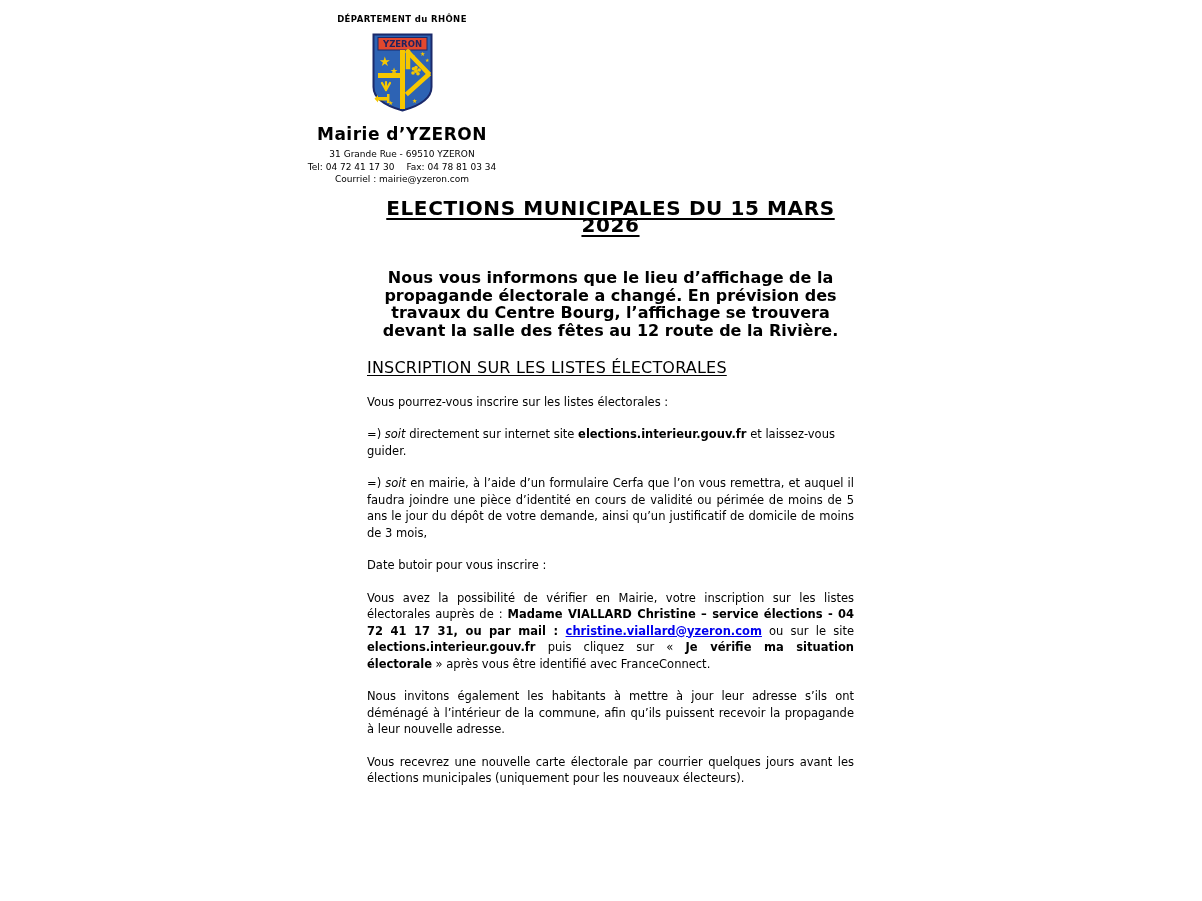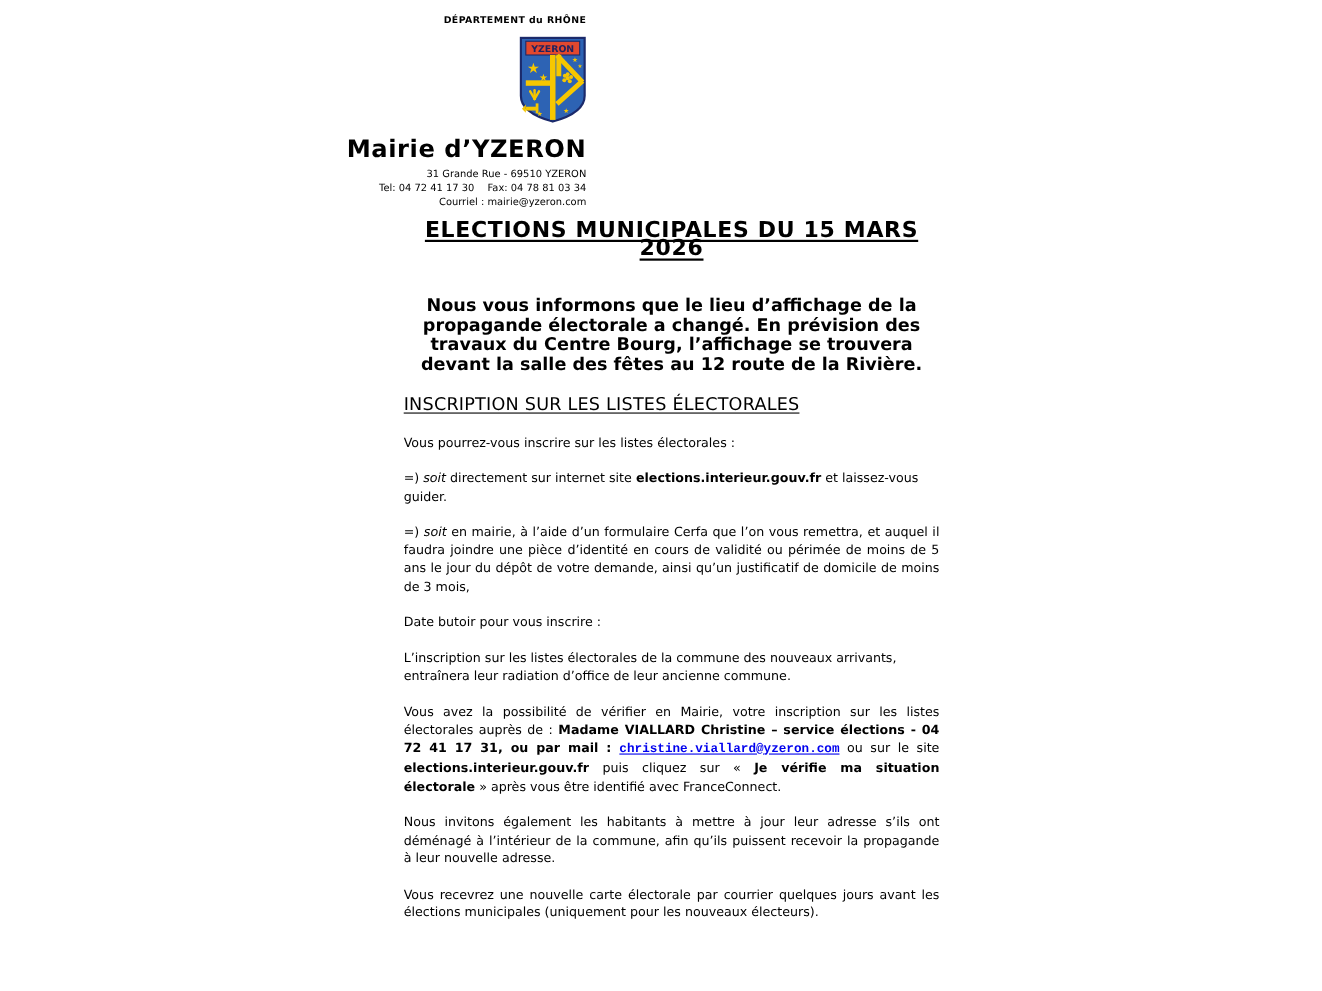--- a/index.html
+++ b/index.html
@@ -9,33 +9,33 @@
     background: #ffffff;
     color: #000000;
     font-family: "DejaVu Sans", sans-serif;
     position: relative;
     overflow: hidden;
   }
 
   
   .header {
     position: absolute;
-    left: 301px; top: 14px;
+    left: 286px; top: 14px;
     width: 232px;
-    text-align: right;
+    text-align: center;
   }
   .dept {
     font-size: 8.5px;
     font-weight: bold;
     letter-spacing: 0.4px;
     margin-bottom: 9px;
   }
   .crest-wrap { line-height: 0; margin-bottom: 12px; }
   .mairie-name {
-    font-size: 22px;
+    font-size: 17px;
     font-weight: bold;
     letter-spacing: 0.5px;
     margin-bottom: 4px;
   }
   .addr-line { font-size: 9px; line-height: 12.5px; }
   .telfax .sp { display: inline-block; width: 12px; }
 
   
   .mc {
     position: absolute;
@@ -70,21 +70,20 @@
   .mc p { margin: 0 0 16px 0; }
   .just { text-align: justify; }
   .dates { padding-left: 58px; margin: 0 0 16px 0; }
   .dates div { line-height: 16.5px; }
   em.soit { }
   strong { font-weight: bold; }
   a.mail-link {
     font-weight: bold;
     text-decoration: underline;
     cursor: pointer;
-    font-family: Liberation Mono, monospace;
   }
 </style>
 </head>
 <body>
 
 <div class="page">
 
   <div class="header">
     <div class="dept">DÉPARTEMENT du RHÔNE</div>
 
@@ -160,21 +159,20 @@
 
     <p><span>=) </span><em class="soit">soit</em><span> directement sur internet site </span><strong>elections.interieur.gouv.fr</strong><span> et laissez-vous guider.</span></p>
 
     <p class="just"><span>=) </span><em class="soit">soit</em><span> en mairie, à l’aide d’un formulaire Cerfa que l’on vous remettra, et auquel il faudra joindre une pièce d’identité en cours de validité ou périmée de moins de 5 ans le jour du dépôt de votre demande, ainsi qu’un justificatif de domicile de moins de 3 mois,</span></p>
 
     <p>Date butoir pour vous inscrire :</p>
 
     <div class="dates">
     </div>
 
-    <p>L’inscription sur les listes électorales de la commune des nouveaux arrivants, entraînera leur radiation d’office de leur ancienne commune.</p>
 
     <p class="just"><span>Vous avez la possibilité de vérifier en Mairie, votre inscription sur les listes électorales auprès de : </span><strong>Madame VIALLARD Christine – service élections - 04 72 41 17 31, ou par mail : </strong><a class="mail-link" style="color:#0000ee">christine.viallard@yzeron.com</a><span> ou sur le site </span><strong>elections.interieur.gouv.fr</strong><span> puis cliquez sur « </span><strong>Je vérifie ma situation électorale</strong><span> » après vous être identifié avec FranceConnect.</span></p>
 
     <p class="just">Nous invitons également les habitants à mettre à jour leur adresse s’ils ont déménagé à l’intérieur de la commune, afin qu’ils puissent recevoir la propagande à leur nouvelle adresse.</p>
 
     <p class="just">Vous recevrez une nouvelle carte électorale par courrier quelques jours avant les élections municipales (uniquement pour les nouveaux électeurs).</p>
 
   </div>
 </div>
 

